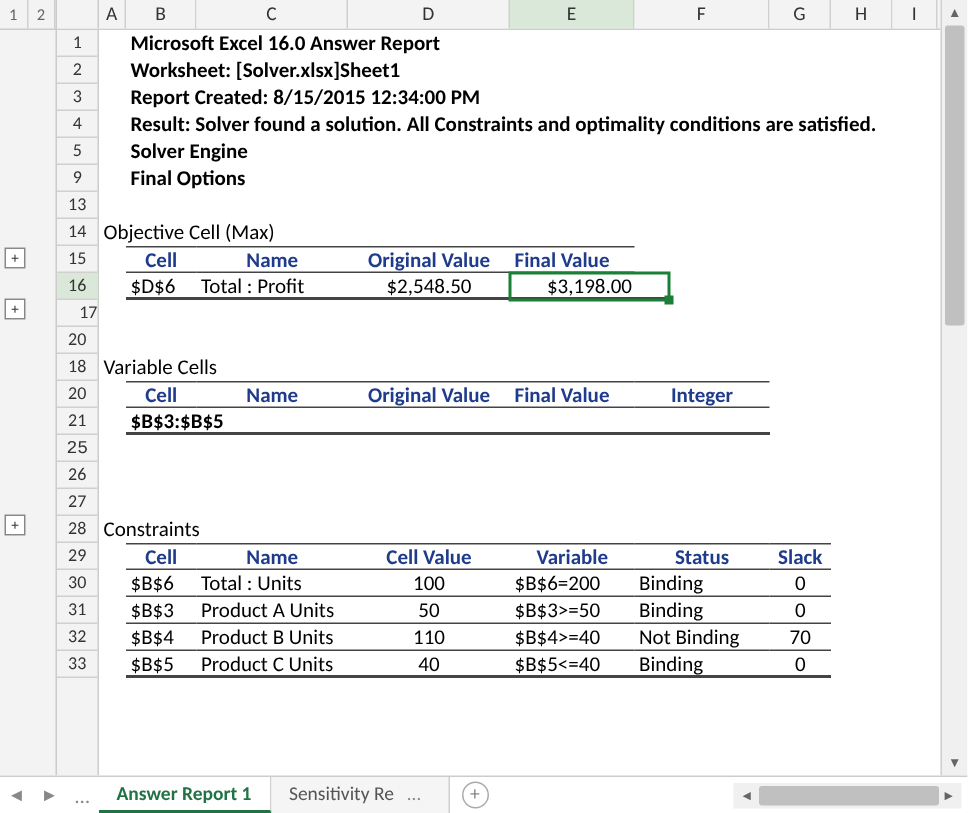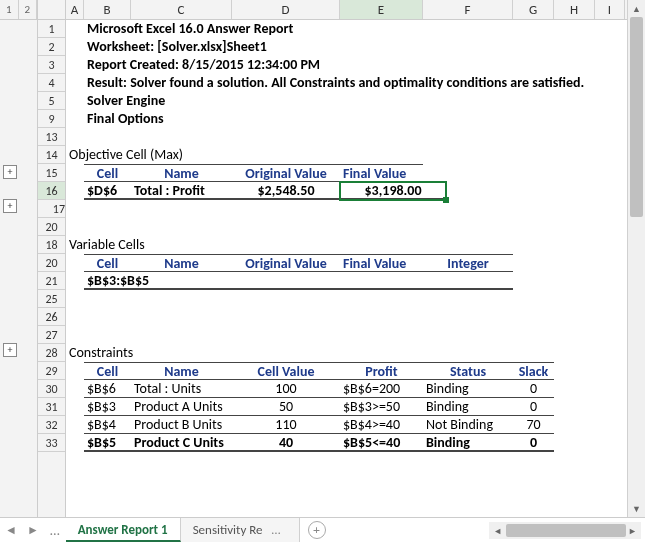--- a/index.html
+++ b/index.html
@@ -125,21 +125,21 @@
     overflow: visible;
     white-space: nowrap;
     font-size: 14px;
   }
   .bold { font-weight: bold; }
   .blue { color: #1f3b8b; }
   .center { text-align: center; }
   .right { text-align: center; }
   .th-border { border-bottom: 1px solid #444; border-top: 1px solid #444; }
   .bottom-border { border-bottom: 1px solid #444; }
-  .dbl-bottom { box-shadow: inset 0 -3px 0 -1px #444, inset 0 -1px 0 0 #444; font-weight: bold; }
+  .dbl-bottom { box-shadow: inset 0 -3px 0 -1px #444, inset 0 -1px 0 0 #444; }
   .selected {
     outline: 2px solid #1a7f37;
     outline-offset: -1px;
     position: relative;
   }
   .selected::after {
     content: '';
     position: absolute;
     right: -3px;
     bottom: -3px;
@@ -288,21 +288,21 @@
     <div class="row-header" style="position: absolute; left: 0px; right: 0px; top: 90px;">9</div>
     <div class="row-header" style="position: absolute; left: 0px; right: 0px; top: 108px;">13</div>
     <div class="row-header" style="position: absolute; left: 0px; right: 0px; top: 126px;">14</div>
     <div class="row-header" style="position: absolute; left: 0px; right: 0px; top: 144px;">15</div>
     <div class="row-header active" style="position: absolute; left: 0px; right: 0px; top: 162px;">16</div>
     <div class="row-header" style="position: absolute; left: 0px; right: 0px; top: 180px; text-align: right;">17</div>
     <div class="row-header" style="position: absolute; left: 0px; right: 0px; top: 198px;">20</div>
     <div class="row-header" style="position: absolute; left: 0px; right: 0px; top: 216px;">18</div>
     <div class="row-header" style="position: absolute; left: 0px; right: 0px; top: 234px;">20</div>
     <div class="row-header" style="position: absolute; left: 0px; right: 0px; top: 252px;">21</div>
-    <div class="row-header" style="position: absolute; left: 0px; right: 0px; top: 270px;">25</div>
+    <div class="row-header" style="position: absolute; left: 0px; right: 0px; top: 270px; font-family: Liberation Mono, monospace;">25</div>
     <div class="row-header" style="position: absolute; left: 0px; right: 0px; top: 288px;">26</div>
     <div class="row-header" style="position: absolute; left: 0px; right: 0px; top: 306px;">27</div>
     <div class="row-header" style="position: absolute; left: 0px; right: 0px; top: 324px;">28</div>
     <div class="row-header" style="position: absolute; left: 0px; right: 0px; top: 342px;">29</div>
     <div class="row-header" style="position: absolute; left: 0px; right: 0px; top: 360px;">30</div>
     <div class="row-header" style="position: absolute; left: 0px; right: 0px; top: 378px;">31</div>
     <div class="row-header" style="position: absolute; left: 0px; right: 0px; top: 396px;">32</div>
     <div class="row-header" style="position: absolute; left: 0px; right: 0px; top: 414px;">33</div>
   </div>
 
@@ -377,21 +377,21 @@
 
   <div class="row" style="top:324px">
     <div class="cell">Constraints</div>
   </div>
 
   <div class="row" style="top:342px">
     <div class="cell" style="width:18px"></div>
     <div class="cell bold blue center th-border" style="width:47px">Cell</div>
     <div class="cell bold blue center th-border" style="width:101px">Name</div>
     <div class="cell bold blue right th-border" style="width:108px">Cell Value</div>
-    <div class="cell bold blue center th-border" style="width:83px">Profit</div>
+    <div class="cell bold blue center th-border" style="width:83px">Variable</div>
     <div class="cell bold blue center th-border" style="width:90px">Status</div>
     <div class="cell bold blue right th-border" style="width:41px">Slack</div>
   </div>
 
   <div class="row" style="top:360px">
     <div class="cell" style="width:18px"></div>
     <div class="cell bottom-border" style="width:47px">$B$6</div>
     <div class="cell bottom-border" style="width:101px">Total : Units</div>
     <div class="cell right bottom-border" style="width:108px">100</div>
     <div class="cell bottom-border" style="width:83px">$B$6=200</div>

